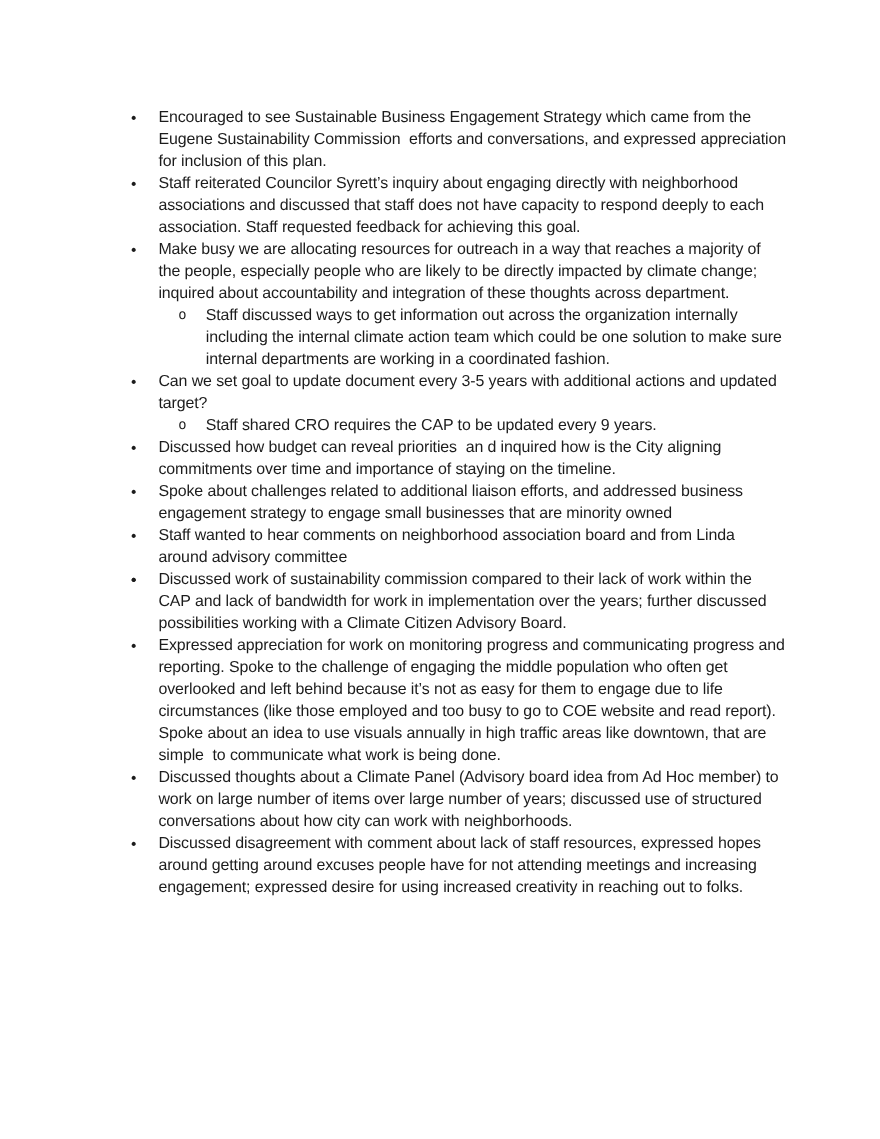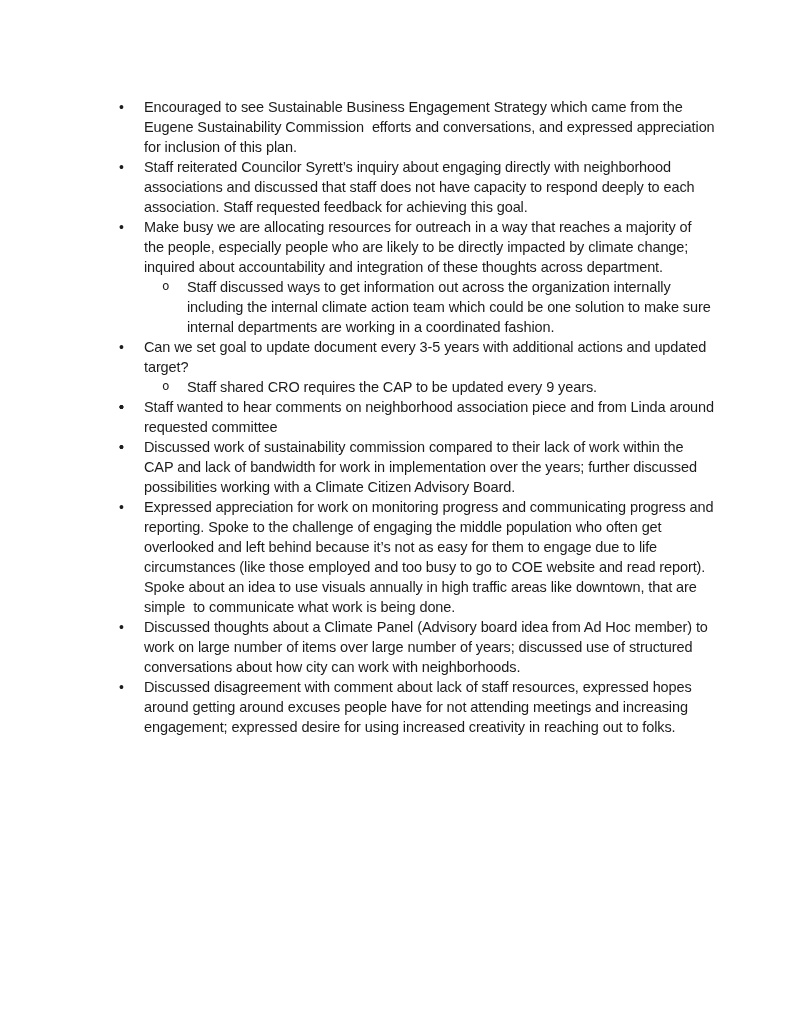--- a/index.html
+++ b/index.html
@@ -82,27 +82,29 @@
       <span>Can we set goal to update document every 3-5 years with additional actions and updated target?</span>
       <ul class="subbullets">
         <li>
           <span class="marker">o</span>
           <span>Staff shared CRO requires the CAP to be updated every 9 years.</span>
         </li>
       </ul>
     </li>
     <li>
       <span class="marker">•</span>
+      <span>Discussed how budget can reveal priorities&nbsp; an d inquired how is the City aligning commitments over time and importance of staying on the timeline.</span>
     </li>
     <li>
       <span class="marker">•</span>
+      <span>Spoke about challenges related to additional liaison efforts, and addressed business engagement strategy to engage small businesses that are minority owned</span>
     </li>
     <li>
       <span class="marker">•</span>
-      <span>Staff wanted to hear comments on neighborhood association piece and from Linda around requested committee</span>
+      <span>Staff wanted to hear comments on neighborhood association board and from Linda around advisory committee</span>
     </li>
     <li>
       <span class="marker">•</span>
     </li>
     <li>
       <span class="marker">•</span>
       <span>Discussed work of sustainability commission compared to their lack of work within the CAP and lack of bandwidth for work in implementation over the years; further discussed possibilities working with a Climate Citizen Advisory Board.</span>
     </li>
     <li>
       <span class="marker">•</span>

